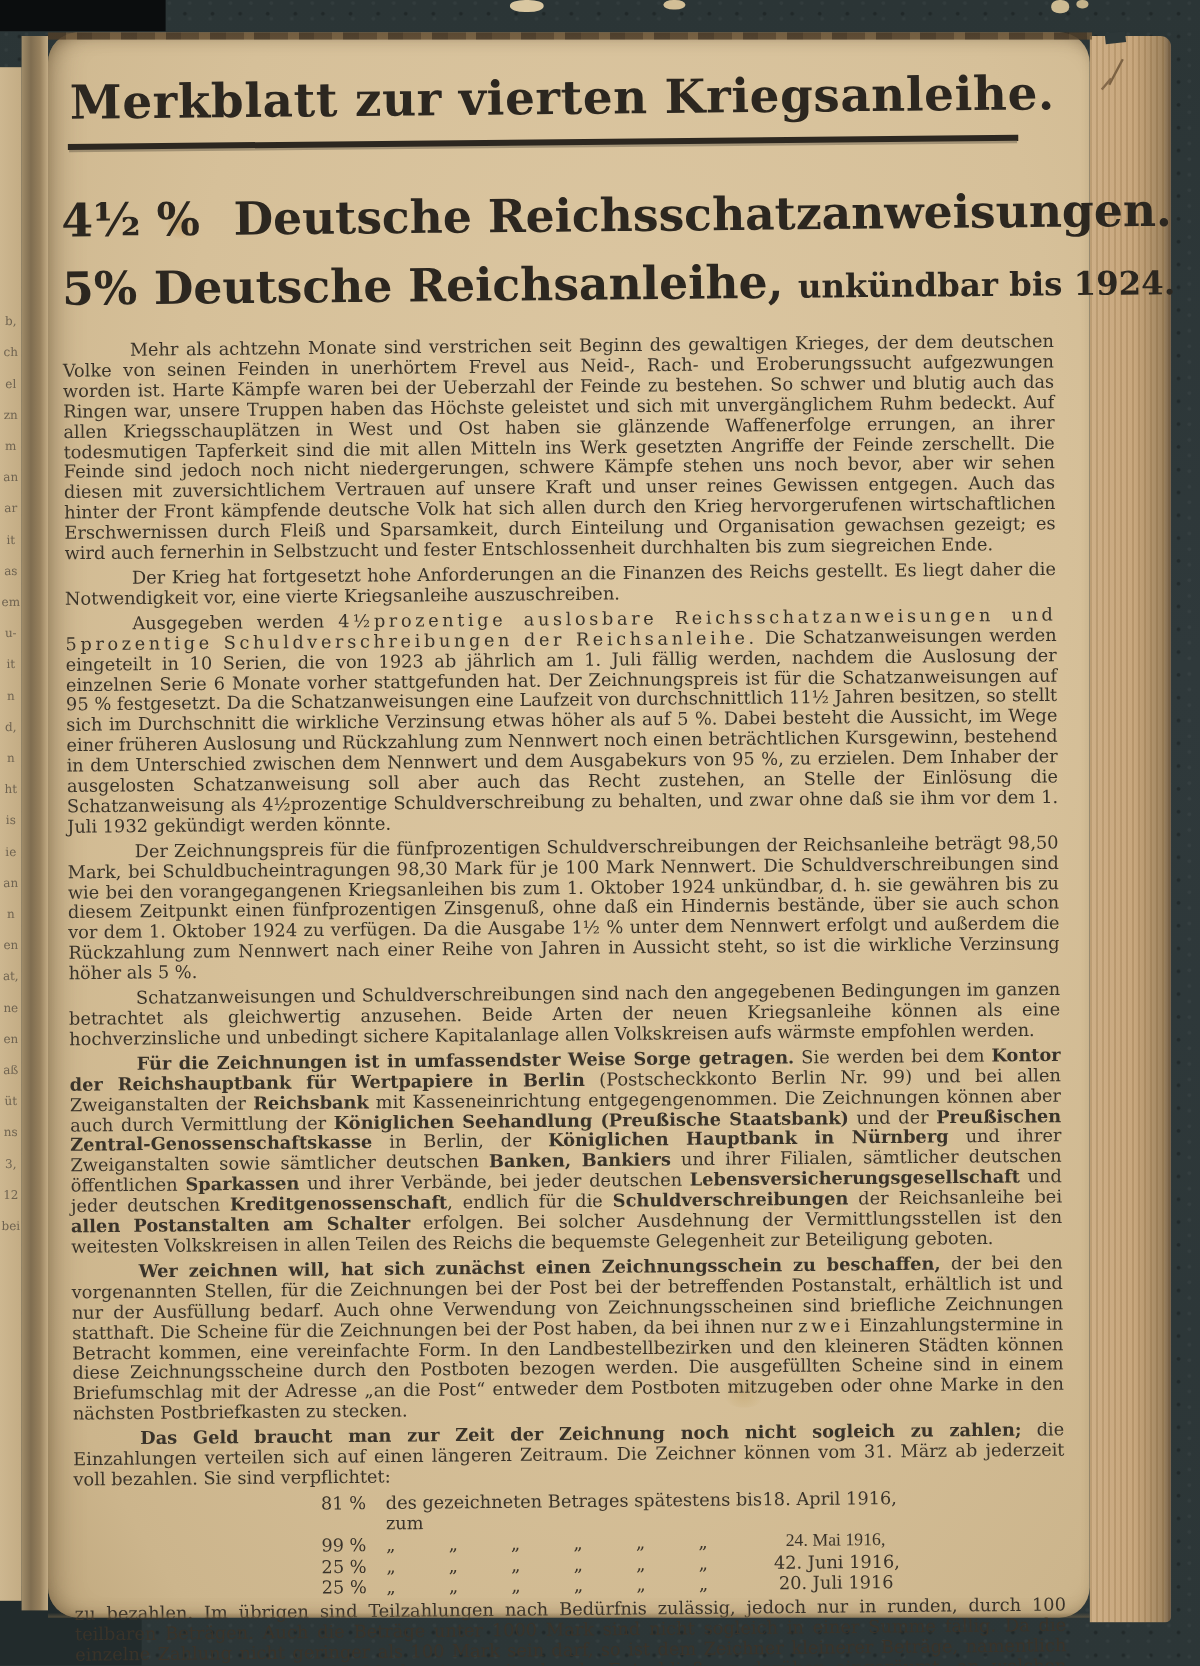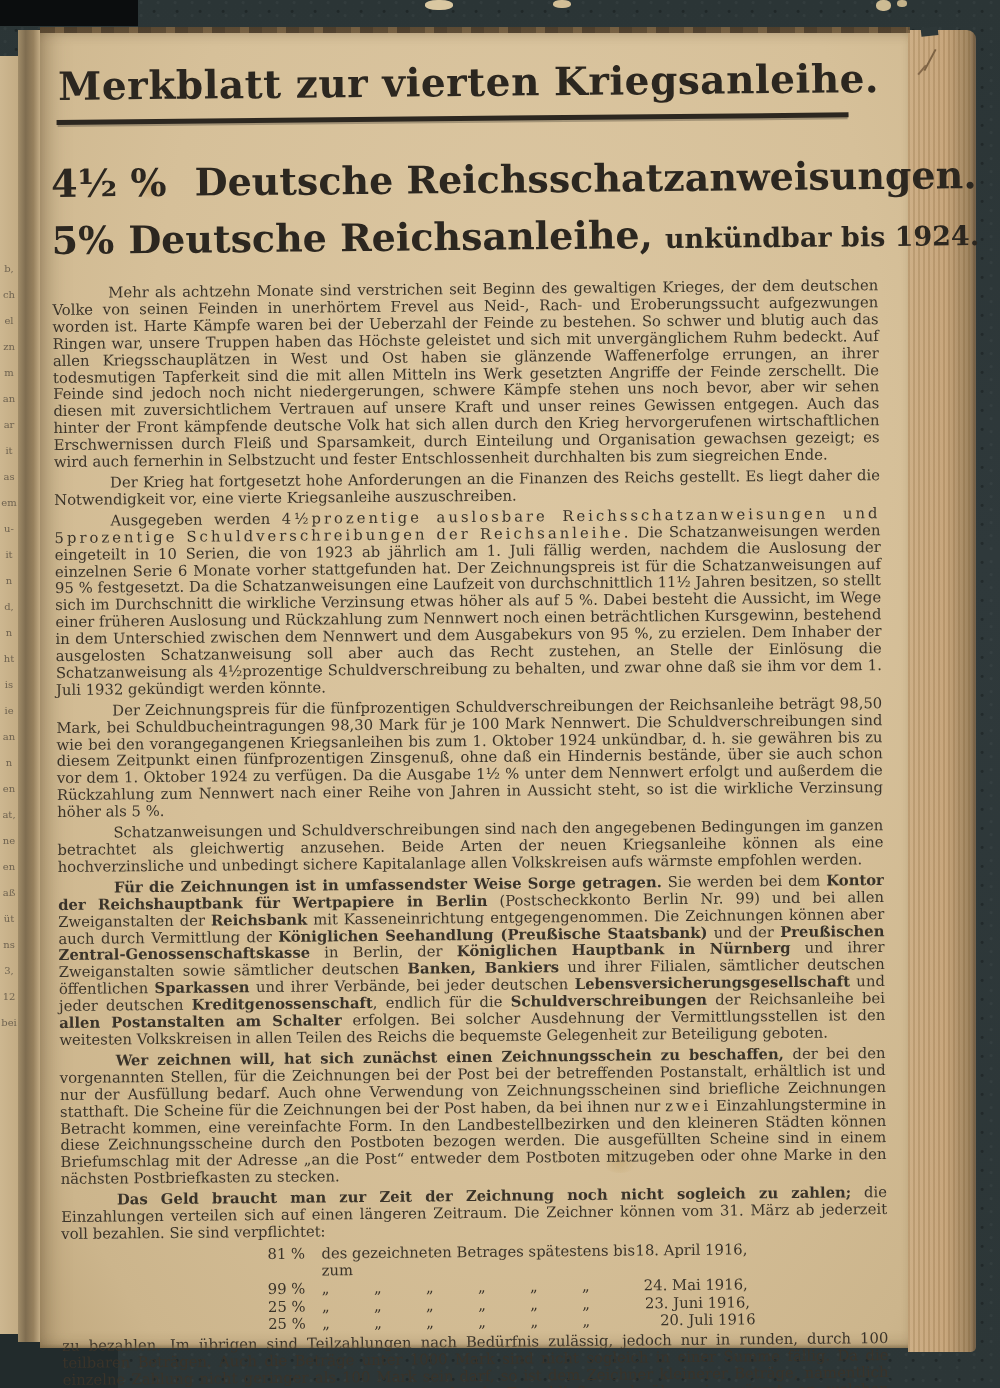--- a/index.html
+++ b/index.html
@@ -34,21 +34,21 @@
      repeating-linear-gradient(90deg,rgba(120,95,60,.18) 0 2px,rgba(255,255,255,.05) 2px 5px),
      linear-gradient(90deg,#cbab80 0%,#c5a276 55%,#9b7f58 90%,#6b5741 100%);}
   .stack-notch{position:absolute;left:921px;top:27px;width:17px;height:9px;background:#2d3738;transform:rotate(-6deg);}
   .pencil-mark{position:absolute;left:929px;top:48px;width:2px;height:24px;background:#7c6243;transform:rotate(28deg);}
   .pencil-mark2{position:absolute;left:921px;top:64px;width:2px;height:12px;background:#85694a;transform:rotate(40deg);}
 
   
   .page{position:absolute;left:40px;top:27px;width:868px;height:1321px;
     background:radial-gradient(ellipse at 55% 32%,#dcc7a2 0%,#d6c099 55%,#ccb58c 88%,#c0a87e 100%);
     box-shadow:inset 16px 0 24px -12px rgba(88,68,40,.5), inset 0 12px 16px -12px rgba(58,44,24,.55),
-               inset 0 -10px 14px -10px rgba(88,68,40,.4);}
+               inset 0 -10px 14px -10px rgba(88,68,40,.4);border-radius:25px;}
   .page::before{content:"";position:absolute;left:0;top:0;right:-2px;height:6px;opacity:.85;
     background:repeating-linear-gradient(90deg,#4e3d28 0 15px,#6b5538 15px 24px,#3e3020 24px 37px);}
   .page::after{content:"";position:absolute;left:0;bottom:0;right:0;height:4px;opacity:.55;
     background:linear-gradient(180deg,transparent,#7e6846);}
   .stain{position:absolute;border-radius:50%;pointer-events:none;}
   .s1{left:98px;top:150px;width:26px;height:22px;background:radial-gradient(circle,#c8a873 0%,rgba(200,168,115,0) 70%);}
   .s2{left:560px;top:1120px;width:40px;height:26px;background:radial-gradient(circle,#c9af7e 0%,rgba(201,175,126,0) 70%);}
 
   .content{position:absolute;left:10px;top:36px;width:826px;color:#3a3329;
     transform:rotate(-0.55deg);transform-origin:0 0;}
@@ -69,21 +69,21 @@
   .para.indent{text-indent:56px;}
   .b{font-weight:bold;}
   .sp{letter-spacing:3px;}
 
   .schedule{margin:1px 0 3px 206px;font-size:14.8px;line-height:17.6px;}
   .sched-row{display:flex;}
   .s-pct{width:54px;flex:none;}
   .s-label{width:314px;flex:none;}
   .s-label.ditto{display:flex;justify-content:space-between;padding-right:46px;box-sizing:border-box;}
   .s-date{white-space:nowrap;}
-  .d1 .s-date{margin-left:0;} .d2 .s-date{margin-left:8px;} .d3 .s-date{margin-left:9px;} .d4 .s-date{margin-left:24px;}
+  .d1 .s-date{margin-left:0;} .d2 .s-date{margin-left:19px;font-family:Liberation Serif, serif;} .d3 .s-date{margin-left:9px;} .d4 .s-date{margin-left:13px;}
 </style>
 </head>
 <body>
 
 <div class="scene">
   <div class="cover"></div>
   <div class="cover-dark-tl"></div>
   <div class="cover-dark-bl"></div>
   <div class="paper-bit b1"></div>
   <div class="paper-bit b2"></div>
@@ -172,21 +172,21 @@
           <div class="sched-row d3">
             <span class="s-pct">25 %</span>
             <span class="s-label ditto">
               <span>„</span>
               <span>„</span>
               <span>„</span>
               <span>„</span>
               <span>„</span>
               <span>„</span>
             </span>
-            <span class="s-date">23. Juni 1916,</span>
+            <span class="s-date">42. Juni 1916,</span>
           </div>
           <div class="sched-row d4">
             <span class="s-pct">25 %</span>
             <span class="s-label ditto">
               <span>„</span>
               <span>„</span>
               <span>„</span>
               <span>„</span>
               <span>„</span>
               <span>„</span>

